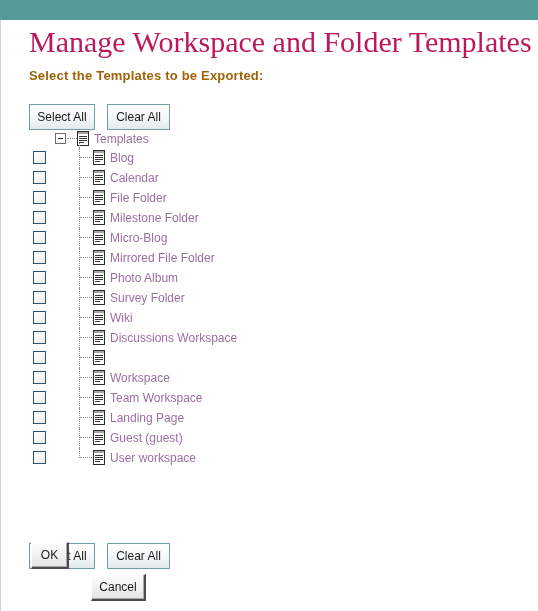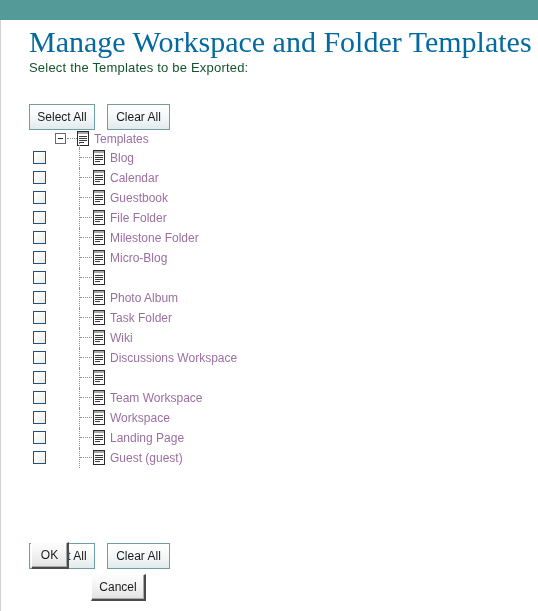--- a/index.html
+++ b/index.html
@@ -45,32 +45,32 @@
   }
 
   
   .page-title {
     position: absolute;
     left: 29px;
     top: 26px;
     font-family: "Liberation Serif", serif;
     font-size: 30px;
     line-height: 32px;
-    color: #0369a1;
+    color: #be185d;
     white-space: nowrap;
     letter-spacing: 0px;
   }
   .page-subtitle {
     position: absolute;
     left: 29px;
-    top: 60px;
+    top: 68px;
     font-family: "Liberation Sans", sans-serif;
     font-size: 13px;
-    font-weight: normal;
-    color: #14532d;
+    font-weight: bold;
+    color: #a16207;
     white-space: nowrap;
     letter-spacing: 0.2px;
   }
 
   
   .btn {
     font-family: "Liberation Sans", sans-serif;
     font-size: 12px;
     color: #1a1a1a;
     background: linear-gradient(to bottom, #ffffff 0%, #f3f6f7 45%, #dfe7e9 100%);
@@ -317,41 +317,20 @@
             <rect x="3.5" y="1" width="1" height="2" fill="#ffffff"></rect>
             <rect x="5.5" y="1" width="1" height="2" fill="#ffffff"></rect>
             <rect x="7.5" y="1" width="1" height="2" fill="#ffffff"></rect>
             <rect x="9.5" y="1" width="1" height="2" fill="#ffffff"></rect>
             <rect x="2" y="5" width="8" height="1" fill="#3a3a3a"></rect>
             <rect x="2" y="7" width="8" height="1" fill="#3a3a3a"></rect>
             <rect x="2" y="9" width="8" height="1" fill="#3a3a3a"></rect>
             <rect x="2" y="11" width="5" height="1" fill="#3a3a3a"></rect>
           </svg>
         </div>
-        <div class="node-label child">Guestbook</div>
-      </div>
-      <div class="tree-row">
-        <div class="cbox"></div>
-        <div class="trunk"></div>
-        <div class="branch"></div>
-        <div class="doc-icon child">
-          <svg width="12" height="15" viewBox="0 0 12 15">
-            <rect x="0.5" y="0.5" width="11" height="14" fill="#ffffff" stroke="#2b2b2b"></rect>
-            <rect x="1" y="1" width="10" height="2" fill="#4a4a4a"></rect>
-            <rect x="1.5" y="1" width="1" height="2" fill="#ffffff"></rect>
-            <rect x="3.5" y="1" width="1" height="2" fill="#ffffff"></rect>
-            <rect x="5.5" y="1" width="1" height="2" fill="#ffffff"></rect>
-            <rect x="7.5" y="1" width="1" height="2" fill="#ffffff"></rect>
-            <rect x="9.5" y="1" width="1" height="2" fill="#ffffff"></rect>
-            <rect x="2" y="5" width="8" height="1" fill="#3a3a3a"></rect>
-            <rect x="2" y="7" width="8" height="1" fill="#3a3a3a"></rect>
-            <rect x="2" y="9" width="8" height="1" fill="#3a3a3a"></rect>
-            <rect x="2" y="11" width="5" height="1" fill="#3a3a3a"></rect>
-          </svg>
-        </div>
         <div class="node-label child">File Folder</div>
       </div>
       <div class="tree-row">
         <div class="cbox"></div>
         <div class="trunk"></div>
         <div class="branch"></div>
         <div class="doc-icon child">
           <svg width="12" height="15" viewBox="0 0 12 15">
             <rect x="0.5" y="0.5" width="11" height="14" fill="#ffffff" stroke="#2b2b2b"></rect>
             <rect x="1" y="1" width="10" height="2" fill="#4a4a4a"></rect>
@@ -401,20 +380,21 @@
             <rect x="3.5" y="1" width="1" height="2" fill="#ffffff"></rect>
             <rect x="5.5" y="1" width="1" height="2" fill="#ffffff"></rect>
             <rect x="7.5" y="1" width="1" height="2" fill="#ffffff"></rect>
             <rect x="9.5" y="1" width="1" height="2" fill="#ffffff"></rect>
             <rect x="2" y="5" width="8" height="1" fill="#3a3a3a"></rect>
             <rect x="2" y="7" width="8" height="1" fill="#3a3a3a"></rect>
             <rect x="2" y="9" width="8" height="1" fill="#3a3a3a"></rect>
             <rect x="2" y="11" width="5" height="1" fill="#3a3a3a"></rect>
           </svg>
         </div>
+        <div class="node-label child">Mirrored File Folder</div>
       </div>
       <div class="tree-row">
         <div class="cbox"></div>
         <div class="trunk"></div>
         <div class="branch"></div>
         <div class="doc-icon child">
           <svg width="12" height="15" viewBox="0 0 12 15">
             <rect x="0.5" y="0.5" width="11" height="14" fill="#ffffff" stroke="#2b2b2b"></rect>
             <rect x="1" y="1" width="10" height="2" fill="#4a4a4a"></rect>
             <rect x="1.5" y="1" width="1" height="2" fill="#ffffff"></rect>
@@ -442,21 +422,21 @@
             <rect x="3.5" y="1" width="1" height="2" fill="#ffffff"></rect>
             <rect x="5.5" y="1" width="1" height="2" fill="#ffffff"></rect>
             <rect x="7.5" y="1" width="1" height="2" fill="#ffffff"></rect>
             <rect x="9.5" y="1" width="1" height="2" fill="#ffffff"></rect>
             <rect x="2" y="5" width="8" height="1" fill="#3a3a3a"></rect>
             <rect x="2" y="7" width="8" height="1" fill="#3a3a3a"></rect>
             <rect x="2" y="9" width="8" height="1" fill="#3a3a3a"></rect>
             <rect x="2" y="11" width="5" height="1" fill="#3a3a3a"></rect>
           </svg>
         </div>
-        <div class="node-label child">Task Folder</div>
+        <div class="node-label child">Survey Folder</div>
       </div>
       <div class="tree-row">
         <div class="cbox"></div>
         <div class="trunk"></div>
         <div class="branch"></div>
         <div class="doc-icon child">
           <svg width="12" height="15" viewBox="0 0 12 15">
             <rect x="0.5" y="0.5" width="11" height="14" fill="#ffffff" stroke="#2b2b2b"></rect>
             <rect x="1" y="1" width="10" height="2" fill="#4a4a4a"></rect>
             <rect x="1.5" y="1" width="1" height="2" fill="#ffffff"></rect>
@@ -525,20 +505,41 @@
             <rect x="3.5" y="1" width="1" height="2" fill="#ffffff"></rect>
             <rect x="5.5" y="1" width="1" height="2" fill="#ffffff"></rect>
             <rect x="7.5" y="1" width="1" height="2" fill="#ffffff"></rect>
             <rect x="9.5" y="1" width="1" height="2" fill="#ffffff"></rect>
             <rect x="2" y="5" width="8" height="1" fill="#3a3a3a"></rect>
             <rect x="2" y="7" width="8" height="1" fill="#3a3a3a"></rect>
             <rect x="2" y="9" width="8" height="1" fill="#3a3a3a"></rect>
             <rect x="2" y="11" width="5" height="1" fill="#3a3a3a"></rect>
           </svg>
         </div>
+        <div class="node-label child">Workspace</div>
+      </div>
+      <div class="tree-row">
+        <div class="cbox"></div>
+        <div class="trunk"></div>
+        <div class="branch"></div>
+        <div class="doc-icon child">
+          <svg width="12" height="15" viewBox="0 0 12 15">
+            <rect x="0.5" y="0.5" width="11" height="14" fill="#ffffff" stroke="#2b2b2b"></rect>
+            <rect x="1" y="1" width="10" height="2" fill="#4a4a4a"></rect>
+            <rect x="1.5" y="1" width="1" height="2" fill="#ffffff"></rect>
+            <rect x="3.5" y="1" width="1" height="2" fill="#ffffff"></rect>
+            <rect x="5.5" y="1" width="1" height="2" fill="#ffffff"></rect>
+            <rect x="7.5" y="1" width="1" height="2" fill="#ffffff"></rect>
+            <rect x="9.5" y="1" width="1" height="2" fill="#ffffff"></rect>
+            <rect x="2" y="5" width="8" height="1" fill="#3a3a3a"></rect>
+            <rect x="2" y="7" width="8" height="1" fill="#3a3a3a"></rect>
+            <rect x="2" y="9" width="8" height="1" fill="#3a3a3a"></rect>
+            <rect x="2" y="11" width="5" height="1" fill="#3a3a3a"></rect>
+          </svg>
+        </div>
         <div class="node-label child">Team Workspace</div>
       </div>
       <div class="tree-row">
         <div class="cbox"></div>
         <div class="trunk"></div>
         <div class="branch"></div>
         <div class="doc-icon child">
           <svg width="12" height="15" viewBox="0 0 12 15">
             <rect x="0.5" y="0.5" width="11" height="14" fill="#ffffff" stroke="#2b2b2b"></rect>
             <rect x="1" y="1" width="10" height="2" fill="#4a4a4a"></rect>
@@ -546,41 +547,20 @@
             <rect x="3.5" y="1" width="1" height="2" fill="#ffffff"></rect>
             <rect x="5.5" y="1" width="1" height="2" fill="#ffffff"></rect>
             <rect x="7.5" y="1" width="1" height="2" fill="#ffffff"></rect>
             <rect x="9.5" y="1" width="1" height="2" fill="#ffffff"></rect>
             <rect x="2" y="5" width="8" height="1" fill="#3a3a3a"></rect>
             <rect x="2" y="7" width="8" height="1" fill="#3a3a3a"></rect>
             <rect x="2" y="9" width="8" height="1" fill="#3a3a3a"></rect>
             <rect x="2" y="11" width="5" height="1" fill="#3a3a3a"></rect>
           </svg>
         </div>
-        <div class="node-label child">Workspace</div>
-      </div>
-      <div class="tree-row">
-        <div class="cbox"></div>
-        <div class="trunk"></div>
-        <div class="branch"></div>
-        <div class="doc-icon child">
-          <svg width="12" height="15" viewBox="0 0 12 15">
-            <rect x="0.5" y="0.5" width="11" height="14" fill="#ffffff" stroke="#2b2b2b"></rect>
-            <rect x="1" y="1" width="10" height="2" fill="#4a4a4a"></rect>
-            <rect x="1.5" y="1" width="1" height="2" fill="#ffffff"></rect>
-            <rect x="3.5" y="1" width="1" height="2" fill="#ffffff"></rect>
-            <rect x="5.5" y="1" width="1" height="2" fill="#ffffff"></rect>
-            <rect x="7.5" y="1" width="1" height="2" fill="#ffffff"></rect>
-            <rect x="9.5" y="1" width="1" height="2" fill="#ffffff"></rect>
-            <rect x="2" y="5" width="8" height="1" fill="#3a3a3a"></rect>
-            <rect x="2" y="7" width="8" height="1" fill="#3a3a3a"></rect>
-            <rect x="2" y="9" width="8" height="1" fill="#3a3a3a"></rect>
-            <rect x="2" y="11" width="5" height="1" fill="#3a3a3a"></rect>
-          </svg>
-        </div>
         <div class="node-label child">Landing Page</div>
       </div>
       <div class="tree-row">
         <div class="cbox"></div>
         <div class="trunk"></div>
         <div class="branch"></div>
         <div class="doc-icon child">
           <svg width="12" height="15" viewBox="0 0 12 15">
             <rect x="0.5" y="0.5" width="11" height="14" fill="#ffffff" stroke="#2b2b2b"></rect>
             <rect x="1" y="1" width="10" height="2" fill="#4a4a4a"></rect>
@@ -589,20 +569,41 @@
             <rect x="5.5" y="1" width="1" height="2" fill="#ffffff"></rect>
             <rect x="7.5" y="1" width="1" height="2" fill="#ffffff"></rect>
             <rect x="9.5" y="1" width="1" height="2" fill="#ffffff"></rect>
             <rect x="2" y="5" width="8" height="1" fill="#3a3a3a"></rect>
             <rect x="2" y="7" width="8" height="1" fill="#3a3a3a"></rect>
             <rect x="2" y="9" width="8" height="1" fill="#3a3a3a"></rect>
             <rect x="2" y="11" width="5" height="1" fill="#3a3a3a"></rect>
           </svg>
         </div>
         <div class="node-label child">Guest (guest)</div>
+      </div>
+      <div class="tree-row">
+        <div class="cbox"></div>
+        <div class="trunk-half"></div>
+        <div class="branch"></div>
+        <div class="doc-icon child">
+          <svg width="12" height="15" viewBox="0 0 12 15">
+            <rect x="0.5" y="0.5" width="11" height="14" fill="#ffffff" stroke="#2b2b2b"></rect>
+            <rect x="1" y="1" width="10" height="2" fill="#4a4a4a"></rect>
+            <rect x="1.5" y="1" width="1" height="2" fill="#ffffff"></rect>
+            <rect x="3.5" y="1" width="1" height="2" fill="#ffffff"></rect>
+            <rect x="5.5" y="1" width="1" height="2" fill="#ffffff"></rect>
+            <rect x="7.5" y="1" width="1" height="2" fill="#ffffff"></rect>
+            <rect x="9.5" y="1" width="1" height="2" fill="#ffffff"></rect>
+            <rect x="2" y="5" width="8" height="1" fill="#3a3a3a"></rect>
+            <rect x="2" y="7" width="8" height="1" fill="#3a3a3a"></rect>
+            <rect x="2" y="9" width="8" height="1" fill="#3a3a3a"></rect>
+            <rect x="2" y="11" width="5" height="1" fill="#3a3a3a"></rect>
+          </svg>
+        </div>
+        <div class="node-label child">User workspace</div>
       </div>
     </div>
 
   <div class="btn btn-teal" id="btn-select-all-bot">Select All</div>
   <div class="btn btn-teal" id="btn-clear-all-bot">Clear All</div>
 
   <div class="btn btn-3d" id="btn-ok">OK</div>
   <div class="btn btn-3d" id="btn-cancel">Cancel</div>
 
 </div>

